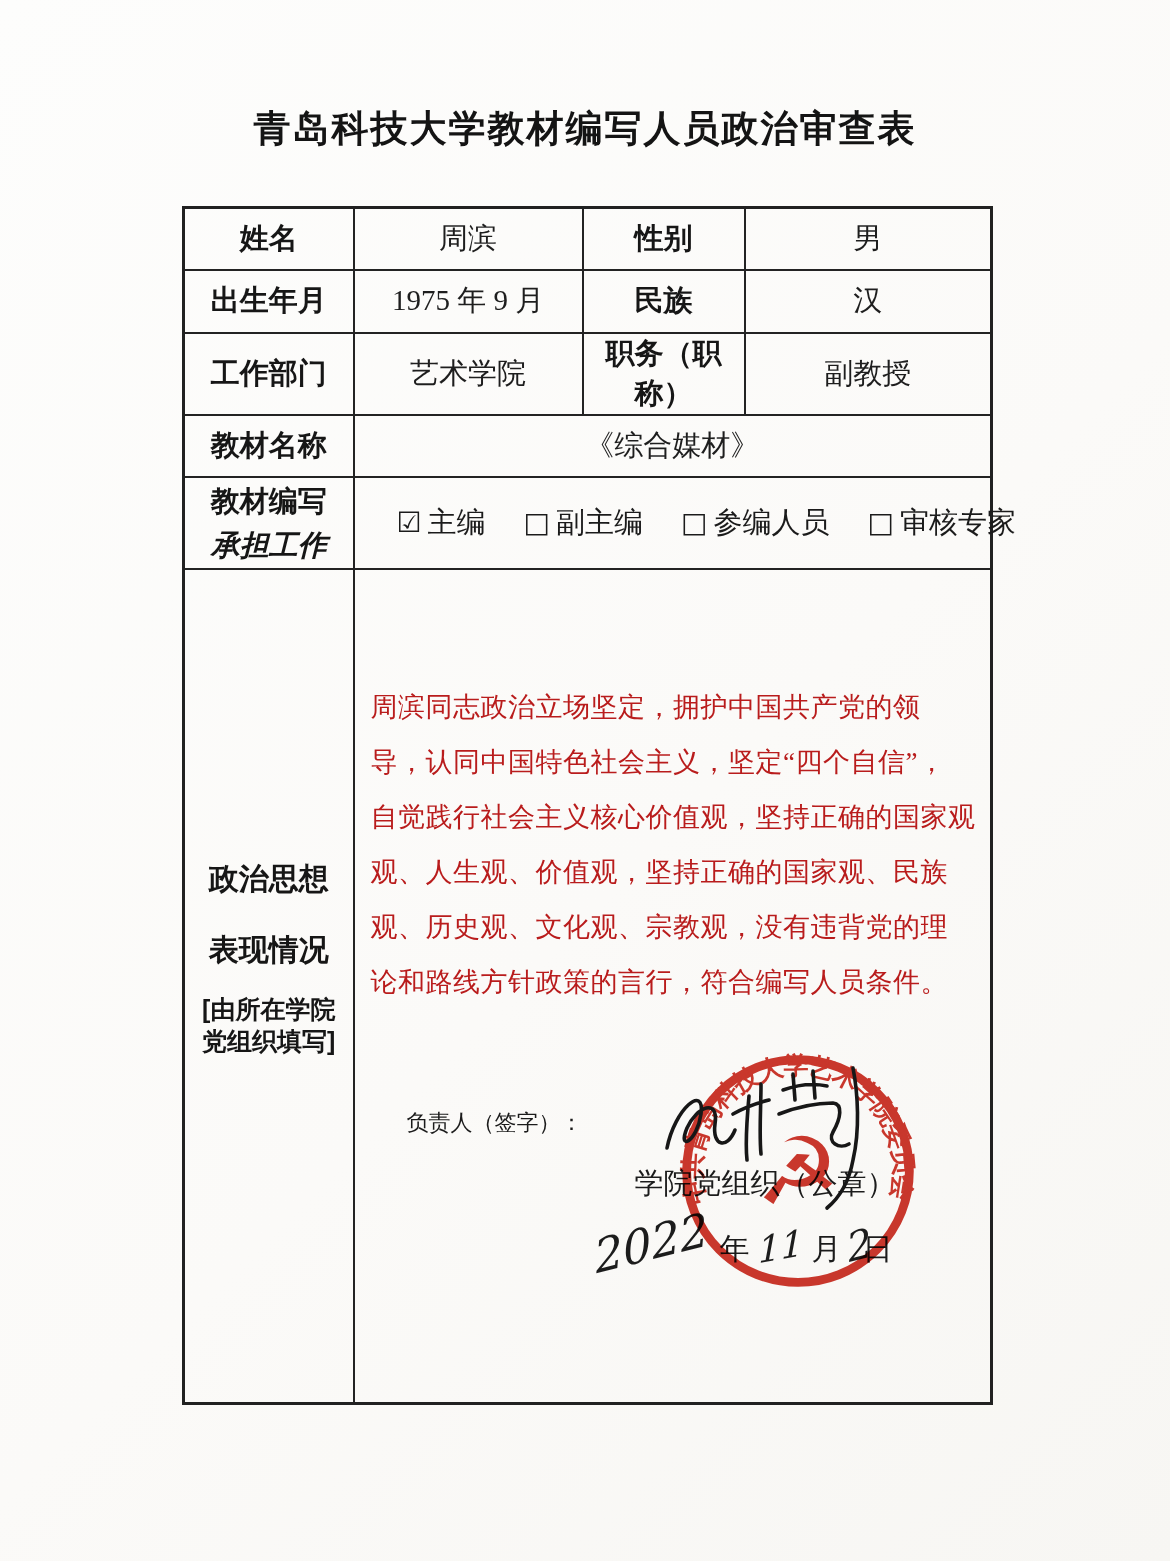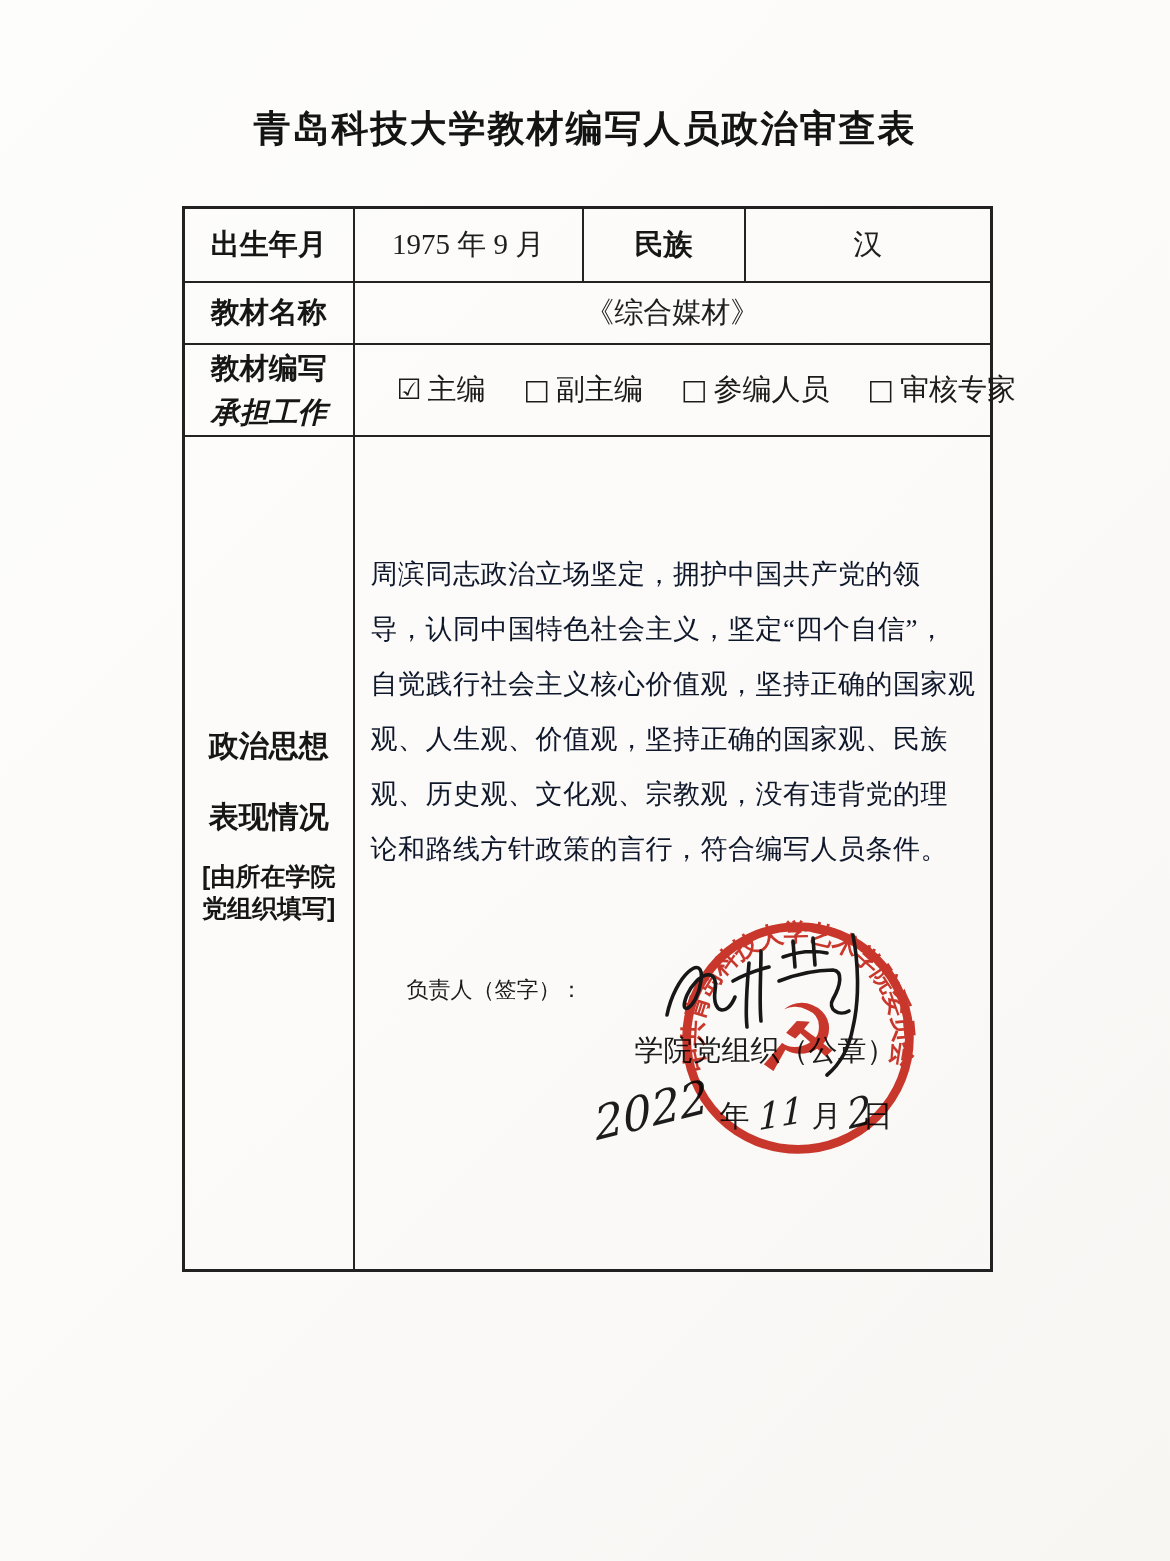--- a/index.html
+++ b/index.html
@@ -25,21 +25,21 @@
   .role-opt{display:flex;align-items:center;gap:6px;white-space:nowrap;}
   .role-box{font-family:"DejaVu Sans",sans-serif;font-size:28px;line-height:1;}
   .pol-label-cell{vertical-align:middle;}
   .pol-label-inner{display:flex;flex-direction:column;align-items:center;justify-content:center;height:100%;transform:translateY(-28px);}
   .pol-label-inner .big{font-family:"Liberation Sans",sans-serif;font-weight:bold;font-size:30px;}
   .pol-label-inner .big.first{margin-bottom:30px;}
   .pol-label-inner .big.second{margin-bottom:22px;}
   .pol-label-inner .note{font-family:Liberation Sans, sans-serif;font-weight:bold;font-size:25px;line-height:32px;}
   .content-cell{vertical-align:top;}
   .content-inner{position:relative;width:100%;height:832px;text-align:left;}
-  .pol-text{position:absolute;left:16px;top:110px;width:582px;font-size:27px;letter-spacing:0.5px;color:#0f172a;}
+  .pol-text{position:absolute;left:16px;top:110px;width:582px;font-size:27px;letter-spacing:0.5px;color:#b91c1c;}
   .pol-text .tline{line-height:55px;white-space:nowrap;}
   .signer-line{position:absolute;left:52px;top:538px;font-size:22px;white-space:nowrap;}
   .org-line{position:absolute;left:280px;top:594px;font-size:29px;white-space:nowrap;}
   .date-line{position:absolute;left:238px;top:646px;display:flex;align-items:baseline;font-size:30px;white-space:nowrap;}
   .hand{font-family:"DejaVu Serif",serif;font-style:italic;color:#1c1c1c;display:inline-block;}
   .hand-year{font-size:46px;transform:rotate(-14deg) skewX(-8deg);margin-right:4px;transform-origin:center;}
   .hand-month{font-size:36px;transform:rotate(-10deg) skewX(-10deg);margin:0 2px;}
   .hand-day{font-size:40px;transform:rotate(-14deg) skewX(-6deg);margin-right:-16px;}
   .date-unit{margin:0 6px;}
   .seal-svg{position:absolute;left:316px;top:474px;mix-blend-mode:multiply;opacity:0.92;}
@@ -51,25 +51,37 @@
 <div class="page-title">青岛科技大学教材编写人员政治审查表</div>
 
 <table class="form">
   <colgroup>
     <col style="width:170px">
       <col style="width:229px">
       <col style="width:162px">
       <col style="width:247px">
   </colgroup>
   <tbody>
-  <tr style="height:74px">
+      <tr style="height:62px">
+    <td class="lbl">姓名</td>
+    <td class="val">周滨</td>
+    <td class="lbl">性别</td>
+    <td class="val">男</td>
+  </tr>
+  <tr style="height:63px">
     <td class="lbl">出生年月</td>
     <td class="val">1975 年 9 月</td>
     <td class="lbl">民族</td>
     <td class="val">汉</td>
+  </tr>
+  <tr style="height:61px">
+    <td class="lbl">工作部门</td>
+    <td class="val">艺术学院</td>
+    <td class="lbl">职务（职称）</td>
+    <td class="val">副教授</td>
   </tr>
   <tr style="height:62px">
     <td class="lbl">教材名称</td>
     <td class="val" colspan="3">《综合媒材》</td>
   </tr>
   <tr style="height:92px">
     <td class="lbl">
       <div style="line-height:44px;">教材编写</div>
       <div style="line-height:44px;font-style:italic;">承担工作</div>
     </td>

